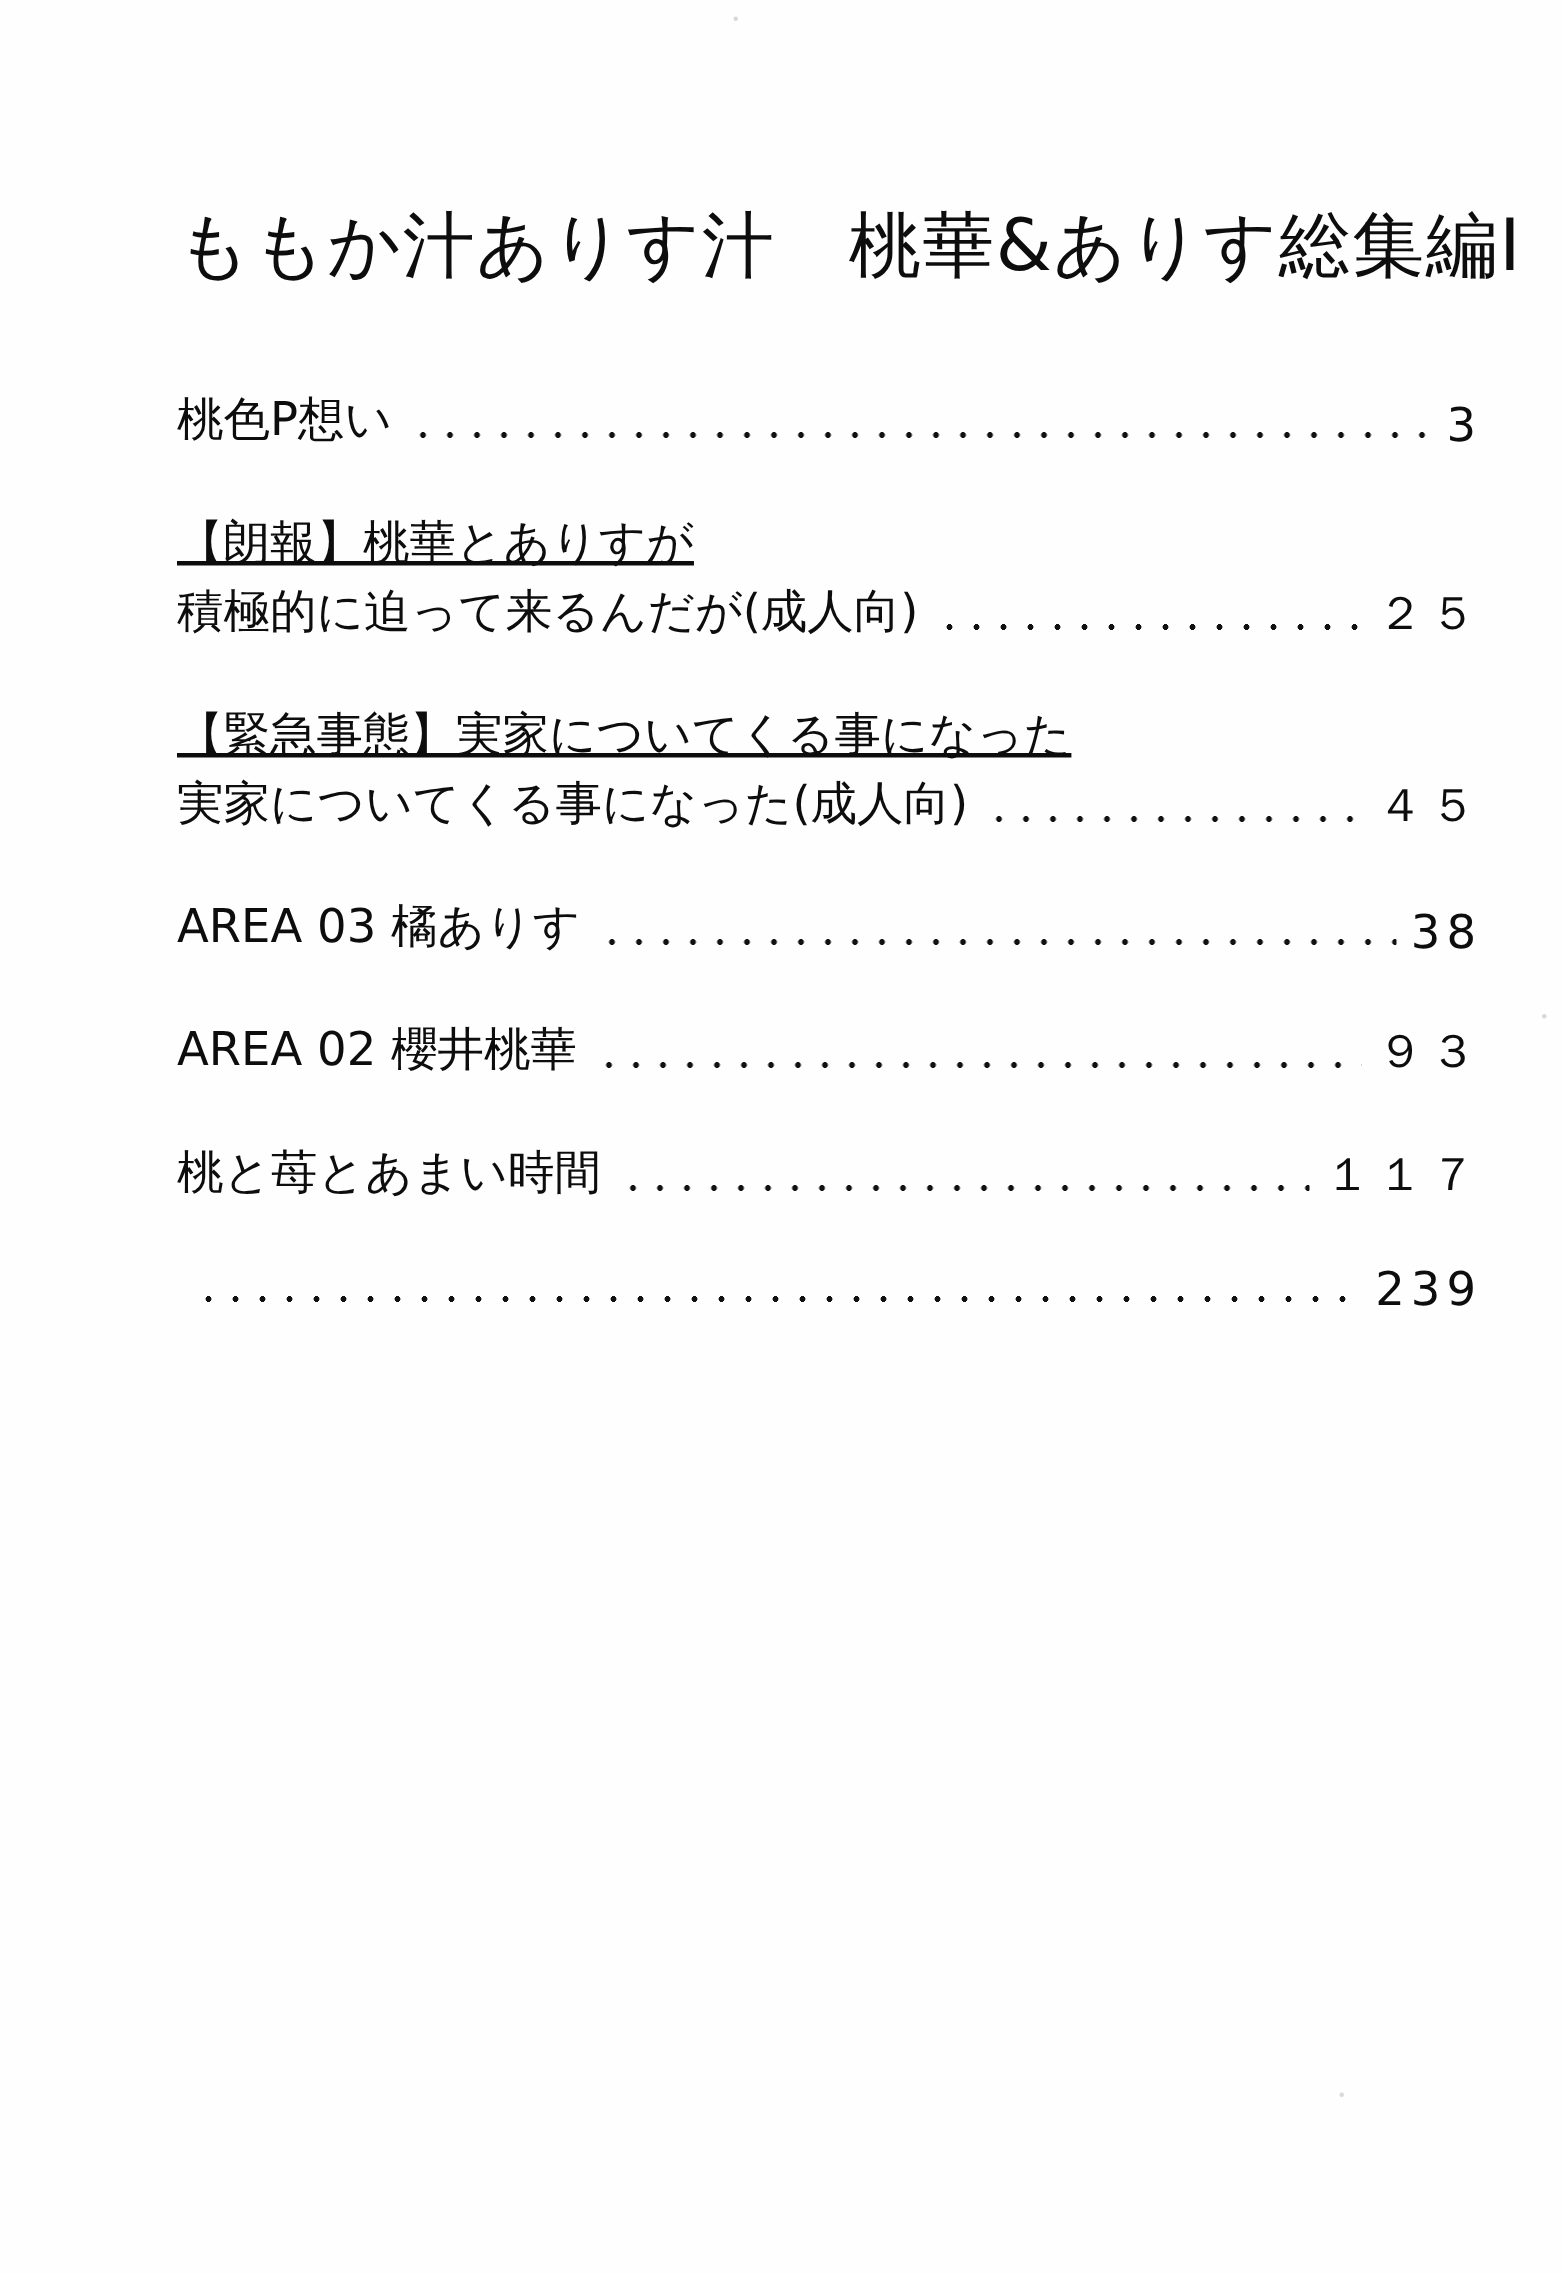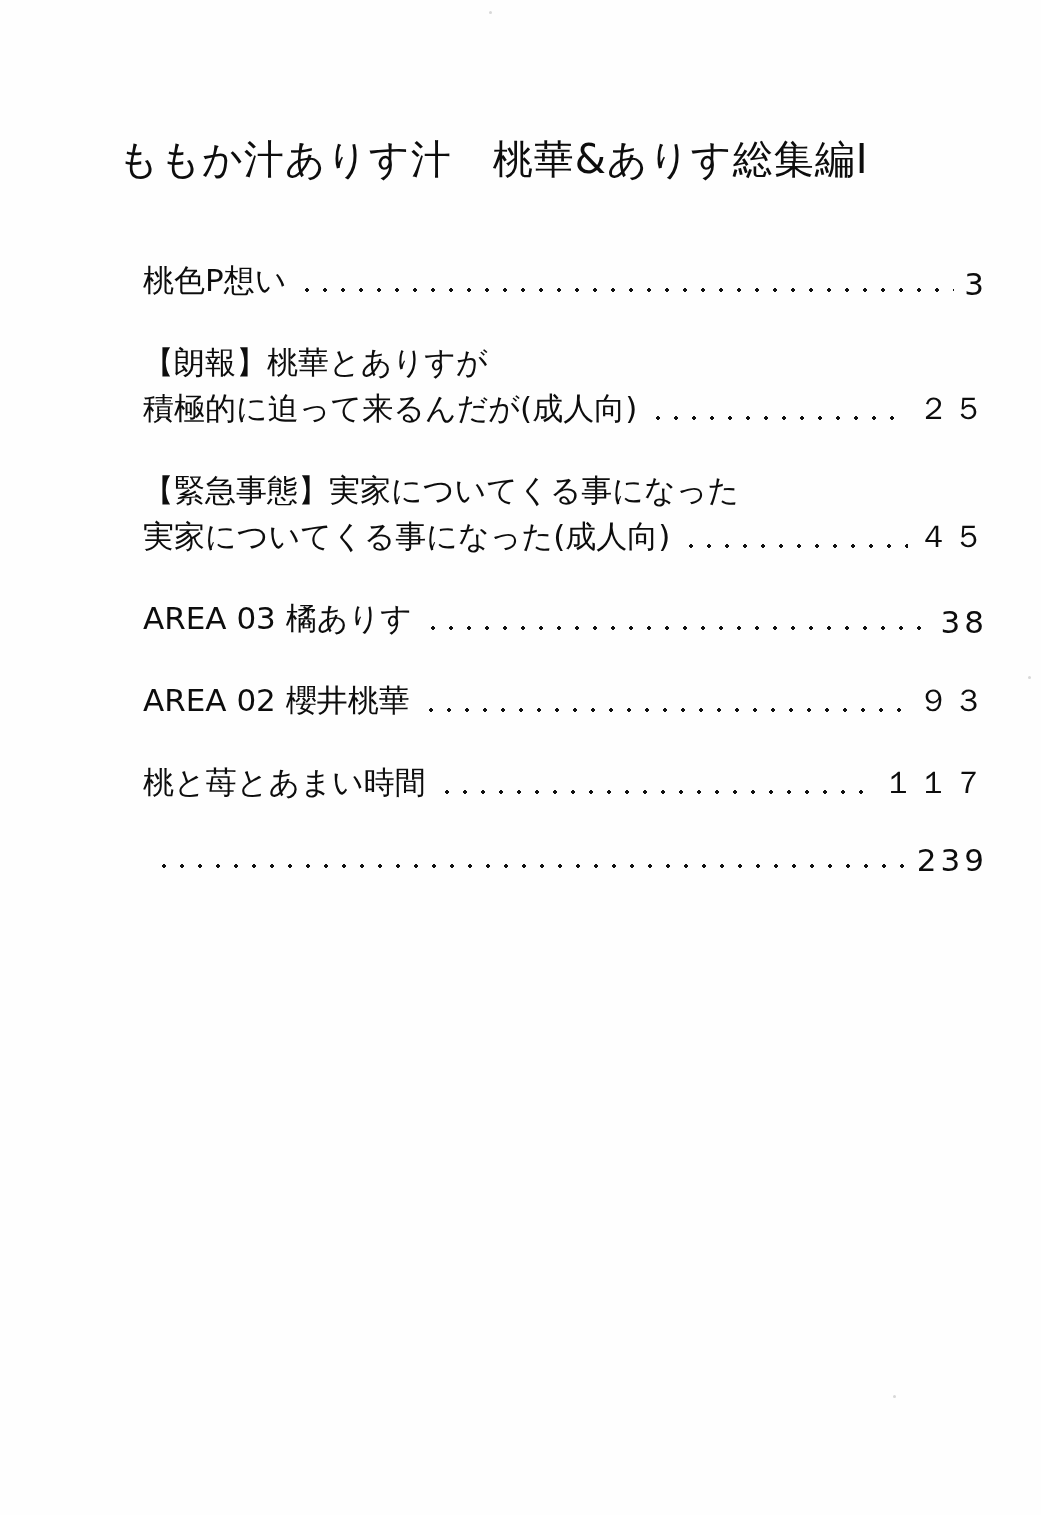--- a/index.html
+++ b/index.html
@@ -17,34 +17,33 @@
   }
   .page {
     position: absolute;
     inset: 0;
     background: #fefefe;
   }
   .title {
     position: absolute;
     left: 118px;
     top: 132px;
-    font-size: 40px;
+    font-size: 48px;
     letter-spacing: 1px;
     white-space: nowrap;
     font-weight: 400;
   }
   .toc {
     position: absolute;
     left: 118px;
     top: 258px;
     width: 870px;
   }
   .entry {
     margin-bottom: 38px;
-    margin-left: 25px;
   }
   .entry .line {
     display: flex;
     align-items: flex-end;
     width: 100%;
   }
   .entry .label {
     font-size: 31px;
     line-height: 1.42;
     white-space: nowrap;
@@ -65,20 +64,21 @@
     flex: 0 0 auto;
     white-space: nowrap;
     letter-spacing: 4px;
     text-align: right;
   }
   .entry .first-line {
     font-size: 31px;
     line-height: 1.42;
     white-space: nowrap;
     margin-bottom: 2px;
+    text-decoration: underline;
   }
   .entry.two-line .line .label {
     max-width: 640px;
   }
   .speck {
     position: absolute;
     width: 3px;
     height: 3px;
     background: #d8d8d8;
     border-radius: 50%;

